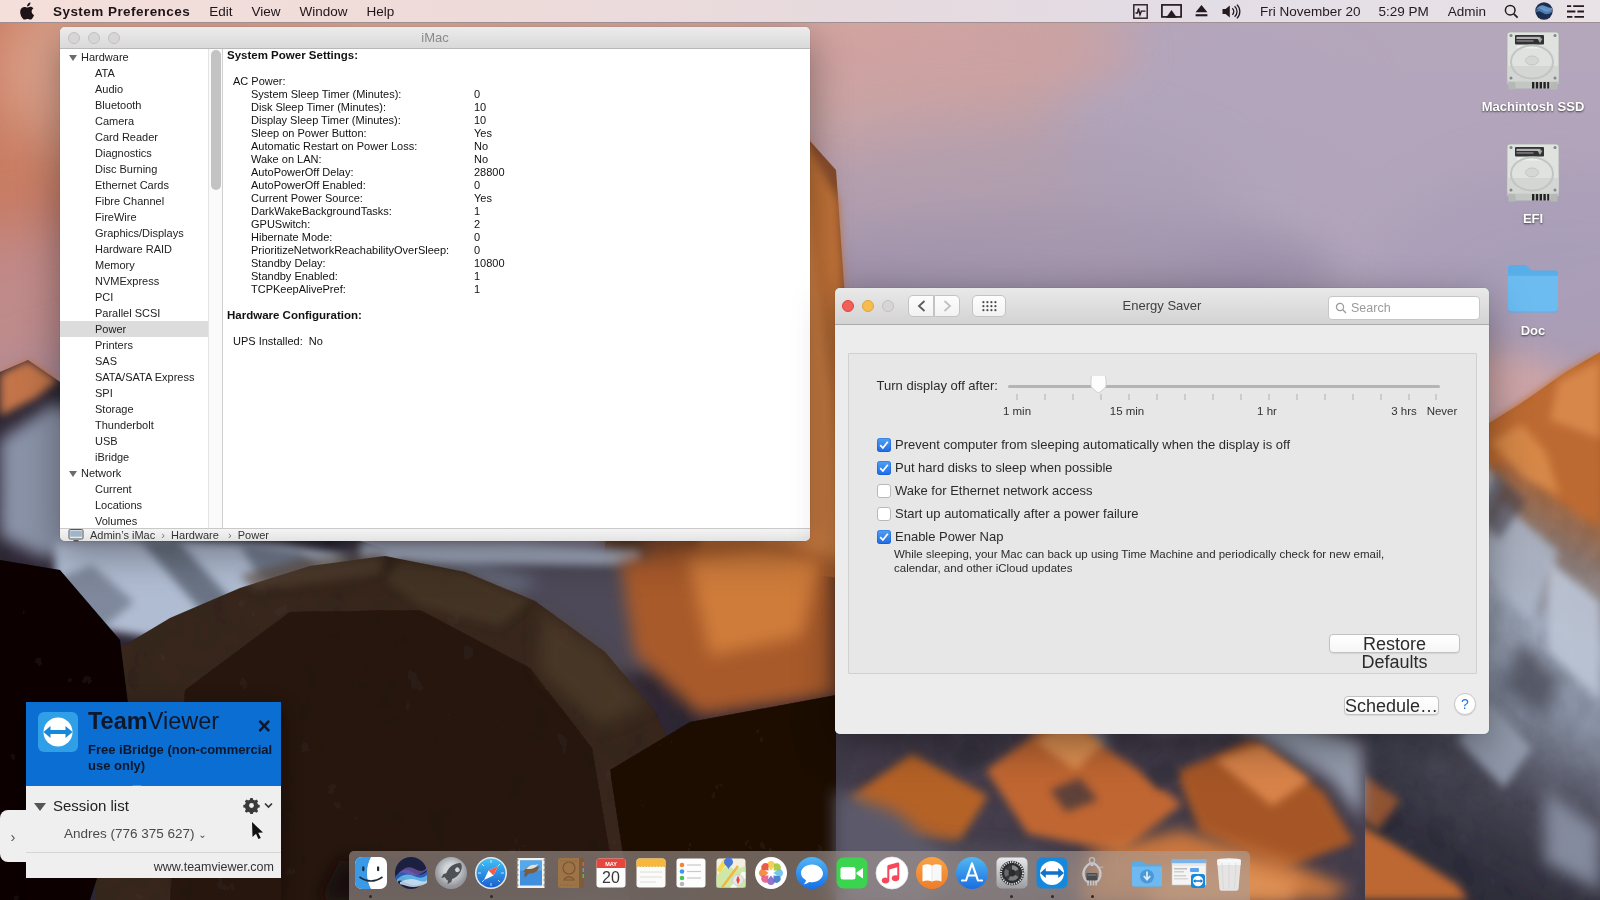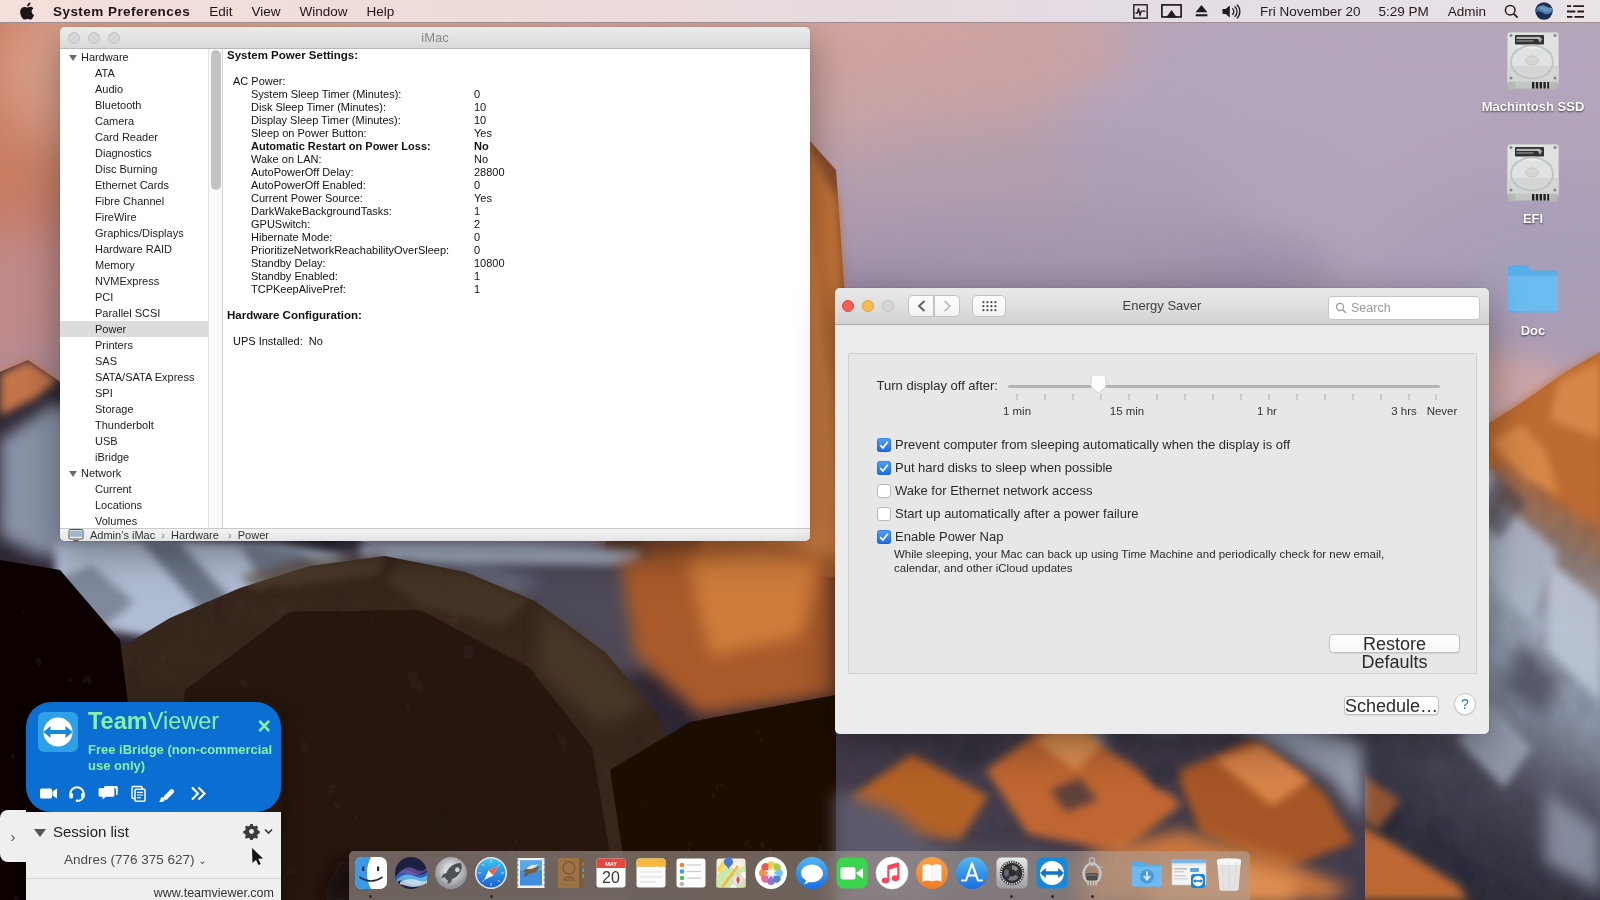--- a/index.html
+++ b/index.html
@@ -79,21 +79,21 @@
     border:1px solid #c2c2c2; border-radius:4px; font-size:18px; color:#2b2b2b;
     text-align:center; box-shadow:0 1px 1px rgba(0,0,0,0.08);
   }
   
   .dicon { position:absolute; width:120px; text-align:center; z-index:5; }
   .dicon .lbl { margin-top:3px; font-size:13px; font-weight:bold; color:#fff;
     text-shadow:0 1px 2px rgba(0,0,0,0.65); }
   
   #tv { position:absolute; left:26px; top:702px; width:255px; height:198px; z-index:30;
         box-shadow:0 6px 20px rgba(0,0,0,0.4); }
-  #tv-head { height:110px; background:#0b6ed2; position:relative; color:#86efac;border-radius:25px; }
+  #tv-head { height:84px; background:#0b6ed2; position:relative; color:#0f172a; }
   #tv-body { height:92px; background:#efefef; position:relative; }
   #tv-tab { position:absolute; left:-26px; top:108px; width:26px; height:52px; background:#efefef; border-radius:8px 0 0 8px; z-index:-1; color:#555;
     display:flex; align-items:center; justify-content:center; font-size:15px; }
   
   #dock { position:absolute; left:349px; top:851px; width:901px; height:49px; z-index:40;
     border-radius:5px 5px 0 0; background:rgba(170,158,154,0.58); backdrop-filter:blur(10px) saturate(0.9); }
   .dk { position:absolute; top:856px; z-index:41; }
   .dkdot { position:absolute; top:895px; z-index:41; width:3px; height:3px; border-radius:50%; background:#2a2a2a; }
 </style>
 </head>
@@ -311,21 +311,21 @@
         <div id="imac-thumb"></div>
       </div>
     <div id="imac-main">
       <div class="im-row im-b">System Power Settings:</div>
       <div class="im-row">&nbsp;</div>
       <div class="im-row" style="padding-left:6px;">AC Power:</div>
       <div class="im-row" style="padding-left:24px;">System Sleep Timer (Minutes):<span class="im-val">0</span></div>
       <div class="im-row" style="padding-left:24px;">Disk Sleep Timer (Minutes):<span class="im-val">10</span></div>
       <div class="im-row" style="padding-left:24px;">Display Sleep Timer (Minutes):<span class="im-val">10</span></div>
       <div class="im-row" style="padding-left:24px;">Sleep on Power Button:<span class="im-val">Yes</span></div>
-      <div class="im-row" style="padding-left:24px;font-weight:bold;">Automatic Restart on Power Loss:<span class="im-val">No</span></div>
+      <div class="im-row" style="padding-left:24px;">Automatic Restart on Power Loss:<span class="im-val">No</span></div>
       <div class="im-row" style="padding-left:24px;">Wake on LAN:<span class="im-val">No</span></div>
       <div class="im-row" style="padding-left:24px;">AutoPowerOff Delay:<span class="im-val">28800</span></div>
       <div class="im-row" style="padding-left:24px;">AutoPowerOff Enabled:<span class="im-val">0</span></div>
       <div class="im-row" style="padding-left:24px;">Current Power Source:<span class="im-val">Yes</span></div>
       <div class="im-row" style="padding-left:24px;">DarkWakeBackgroundTasks:<span class="im-val">1</span></div>
       <div class="im-row" style="padding-left:24px;">GPUSwitch:<span class="im-val">2</span></div>
       <div class="im-row" style="padding-left:24px;">Hibernate Mode:<span class="im-val">0</span></div>
       <div class="im-row" style="padding-left:24px;">PrioritizeNetworkReachabilityOverSleep:<span class="im-val">0</span></div>
       <div class="im-row" style="padding-left:24px;">Standby Delay:<span class="im-val">10800</span></div>
       <div class="im-row" style="padding-left:24px;">Standby Enabled:<span class="im-val">1</span></div>

